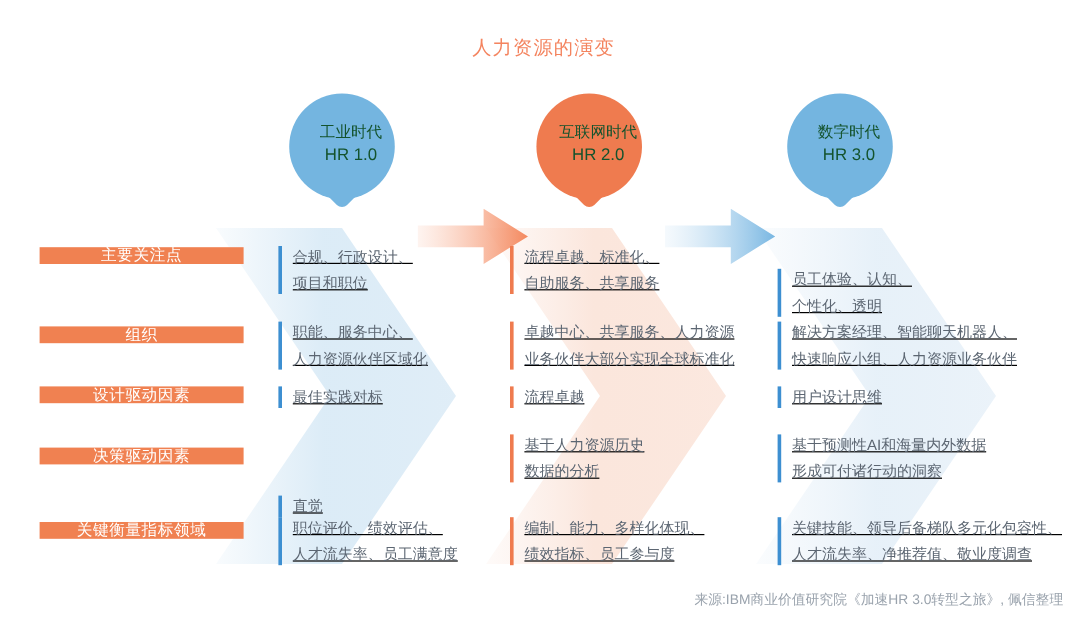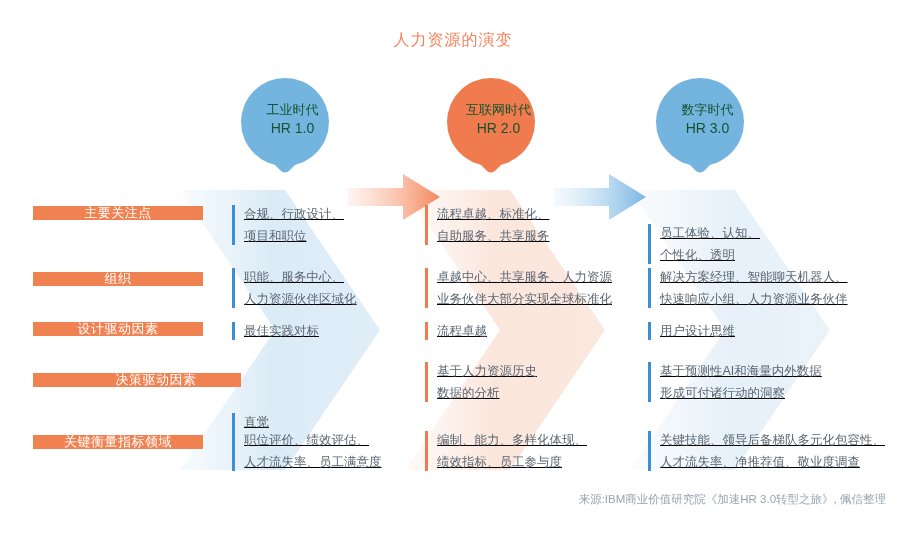--- a/index.html
+++ b/index.html
@@ -145,21 +145,21 @@
         <div>数字时代</div>
         <div class="l2">HR 3.0</div>
       </div>
     </div>
   </div>
 
   <div class="labels">
     <div class="row-label" style="top:206px;">主要关注点</div>
     <div class="row-label" style="top:272px;">组织</div>
     <div class="row-label" style="top:322px;">设计驱动因素</div>
-    <div class="row-label" style="top:373px;padding-left:38px;">决策驱动因素</div>
+    <div class="row-label" style="top:373px;">决策驱动因素</div>
     <div class="row-label" style="top:435px;">关键衡量指标领域</div>
   </div>
 
   <div class="cell" style="left:232px;top:203px;">
     <div class="bar bar-blue" style="height:40px;"></div>
     <div class="line">合规、行政设计、</div>
     <div class="line">项目和职位</div>
   </div>
   <div class="cell" style="left:425px;top:203px;">
     <div class="bar bar-orange" style="height:40px;"></div>

